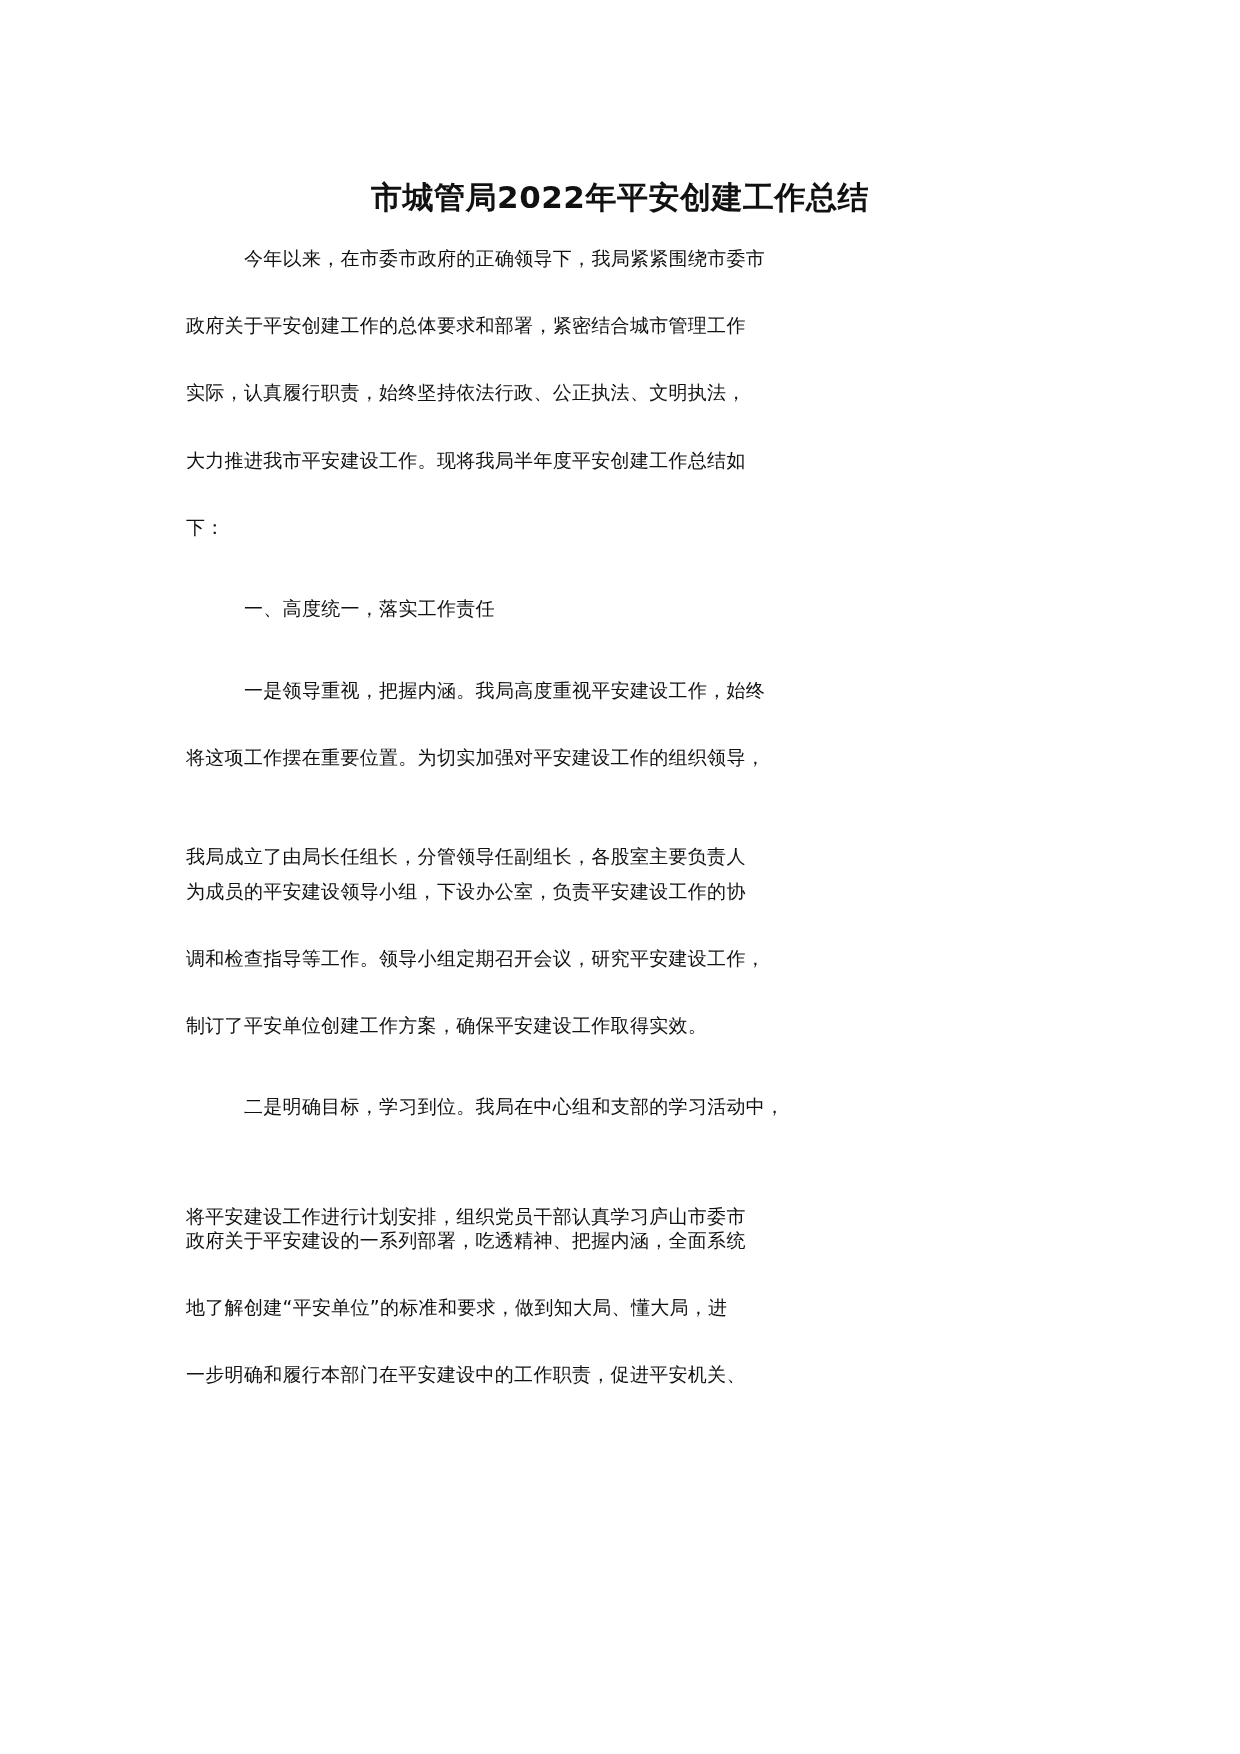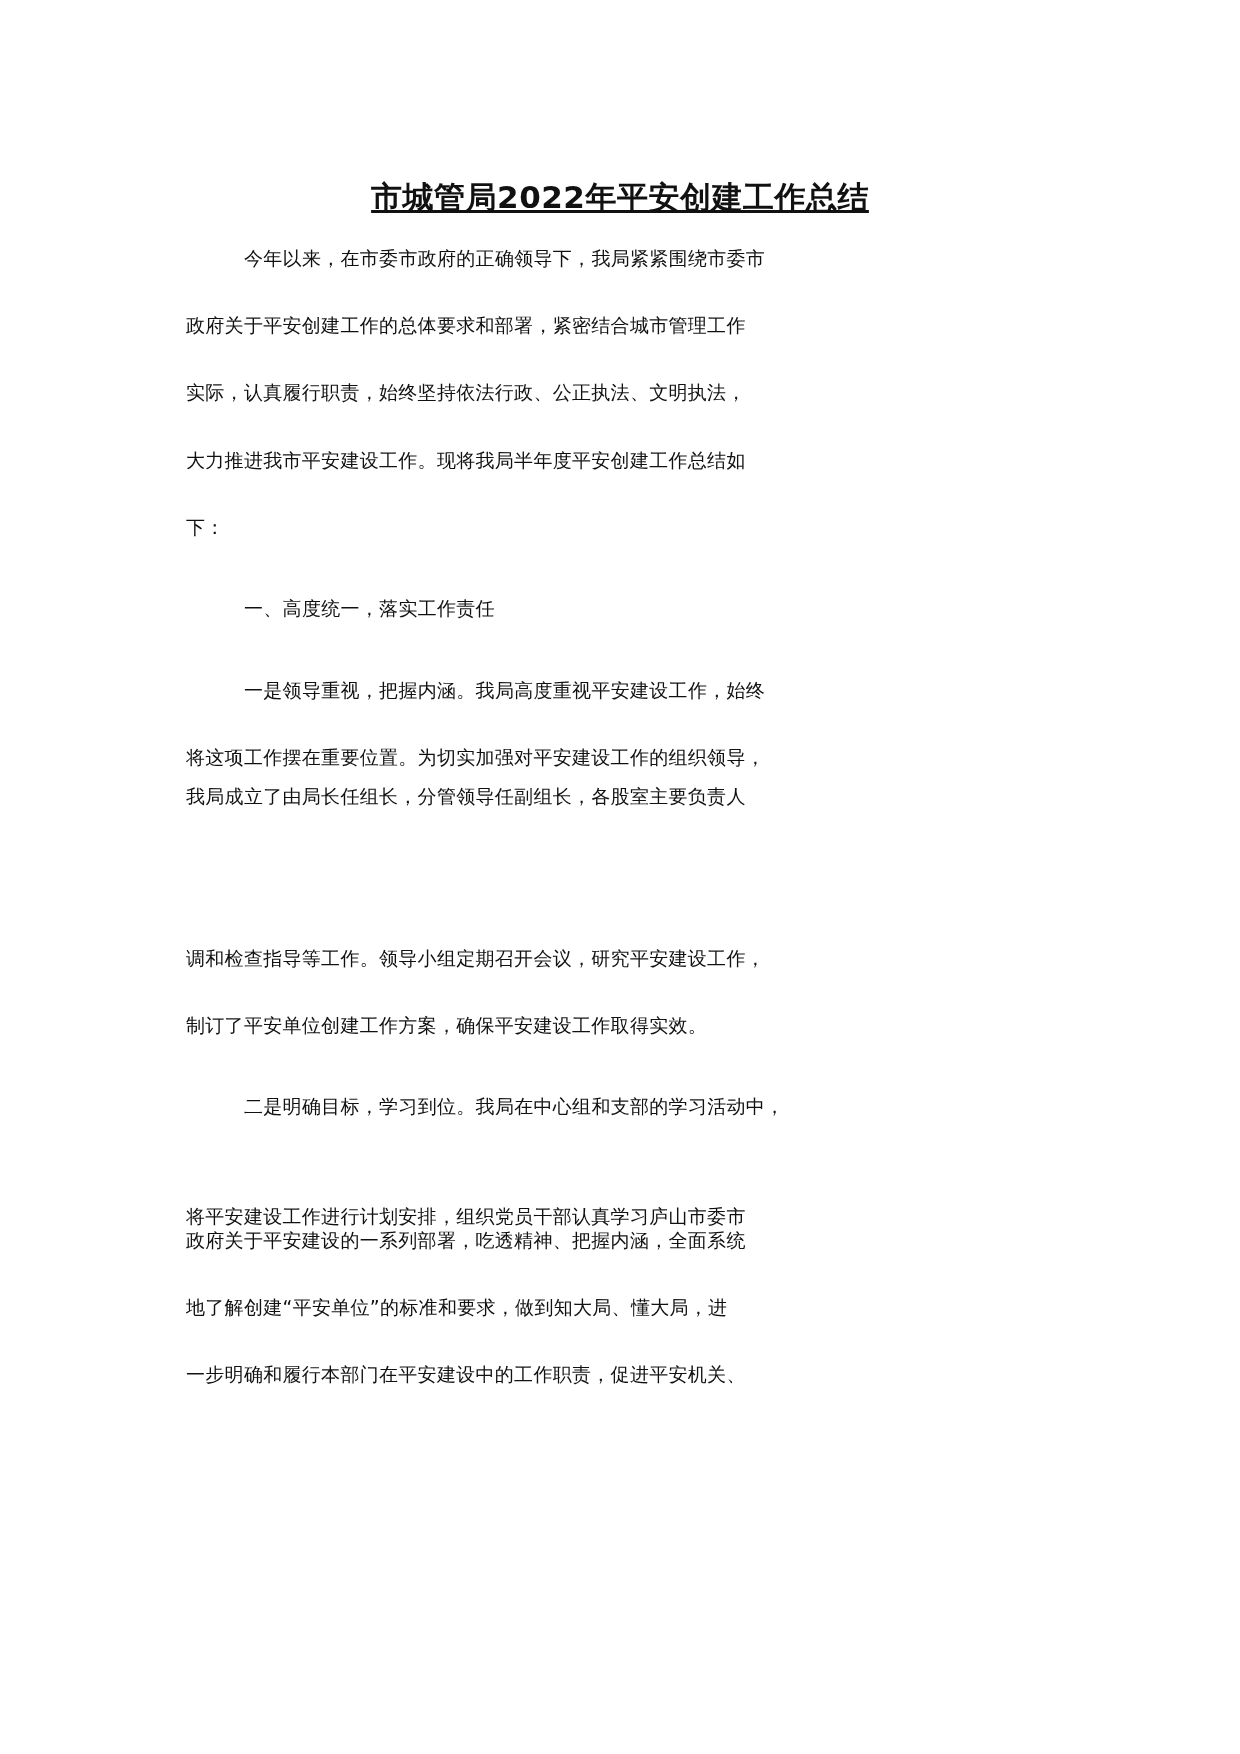--- a/index.html
+++ b/index.html
@@ -1,41 +1,42 @@
 <!DOCTYPE html>
 <html><head>
 <meta charset="utf-8">
 <style>
   html, body { margin: 0; padding: 0; background: #ffffff; }
   body { width: 1240px; height: 1754px; position: relative; overflow: hidden;
          font-family: "DejaVu Sans", "Liberation Sans", sans-serif; color: #111111; }
   .page { position: absolute; left: 0; top: 0; width: 1240px; height: 1754px; background: #ffffff; }
   .title { position: absolute; top: 172px; left: 0; width: 1240px; text-align: center;
-           font-size: 31px; font-weight: bold; letter-spacing: 0.5px; line-height: 50px; text-decoration: underline; }
+           font-size: 31px; font-weight: bold; letter-spacing: 0.5px; line-height: 50px; }
   .line { position: absolute; left: 186px; width: 880px; font-size: 19px; line-height: 40px;
           white-space: nowrap; letter-spacing: 0.3px; }
   .indent { left: 244px; }
 </style>
 </head>
 <body>
 
 <div class="page">
   <div class="title">市城管局2022年平安创建工作总结</div>
 
   <div class="line indent" style="top:238px">今年以来，在市委市政府的正确领导下，我局紧紧围绕市委市</div>
   <div class="line" style="top:305px">政府关于平安创建工作的总体要求和部署，紧密结合城市管理工作</div>
   <div class="line" style="top:372px">实际，认真履行职责，始终坚持依法行政、公正执法、文明执法，</div>
   <div class="line" style="top:440px">大力推进我市平安建设工作。现将我局半年度平安创建工作总结如</div>
   <div class="line" style="top:507px">下：</div>
 
   <div class="line indent" style="top:588px">一、高度统一，落实工作责任</div>
 
   <div class="line indent" style="top:670px">一是领导重视，把握内涵。我局高度重视平安建设工作，始终</div>
   <div class="line" style="top:737px">将这项工作摆在重要位置。为切实加强对平安建设工作的组织领导，</div>
-  <div class="line" style="top:776px">我局成立了由局长任组长，分管领导任副组长，各股室主要负责人</div>
+  <div class="line" style="top:836px">我局成立了由局长任组长，分管领导任副组长，各股室主要负责人</div>
+  <div class="line" style="top:871px">为成员的平安建设领导小组，下设办公室，负责平安建设工作的协</div>
   <div class="line" style="top:938px">调和检查指导等工作。领导小组定期召开会议，研究平安建设工作，</div>
   <div class="line" style="top:1005px">制订了平安单位创建工作方案，确保平安建设工作取得实效。</div>
 
   <div class="line indent" style="top:1086px">二是明确目标，学习到位。我局在中心组和支部的学习活动中，</div>
   <div class="line" style="top:1196px">将平安建设工作进行计划安排，组织党员干部认真学习庐山市委市</div>
   <div class="line" style="top:1287px">地了解创建“平安单位”的标准和要求，做到知大局、懂大局，进</div>
   <div class="line" style="top:1220px">政府关于平安建设的一系列部署，吃透精神、把握内涵，全面系统</div>
   <div class="line" style="top:1354px">一步明确和履行本部门在平安建设中的工作职责，促进平安机关、</div>
 </div>
 

